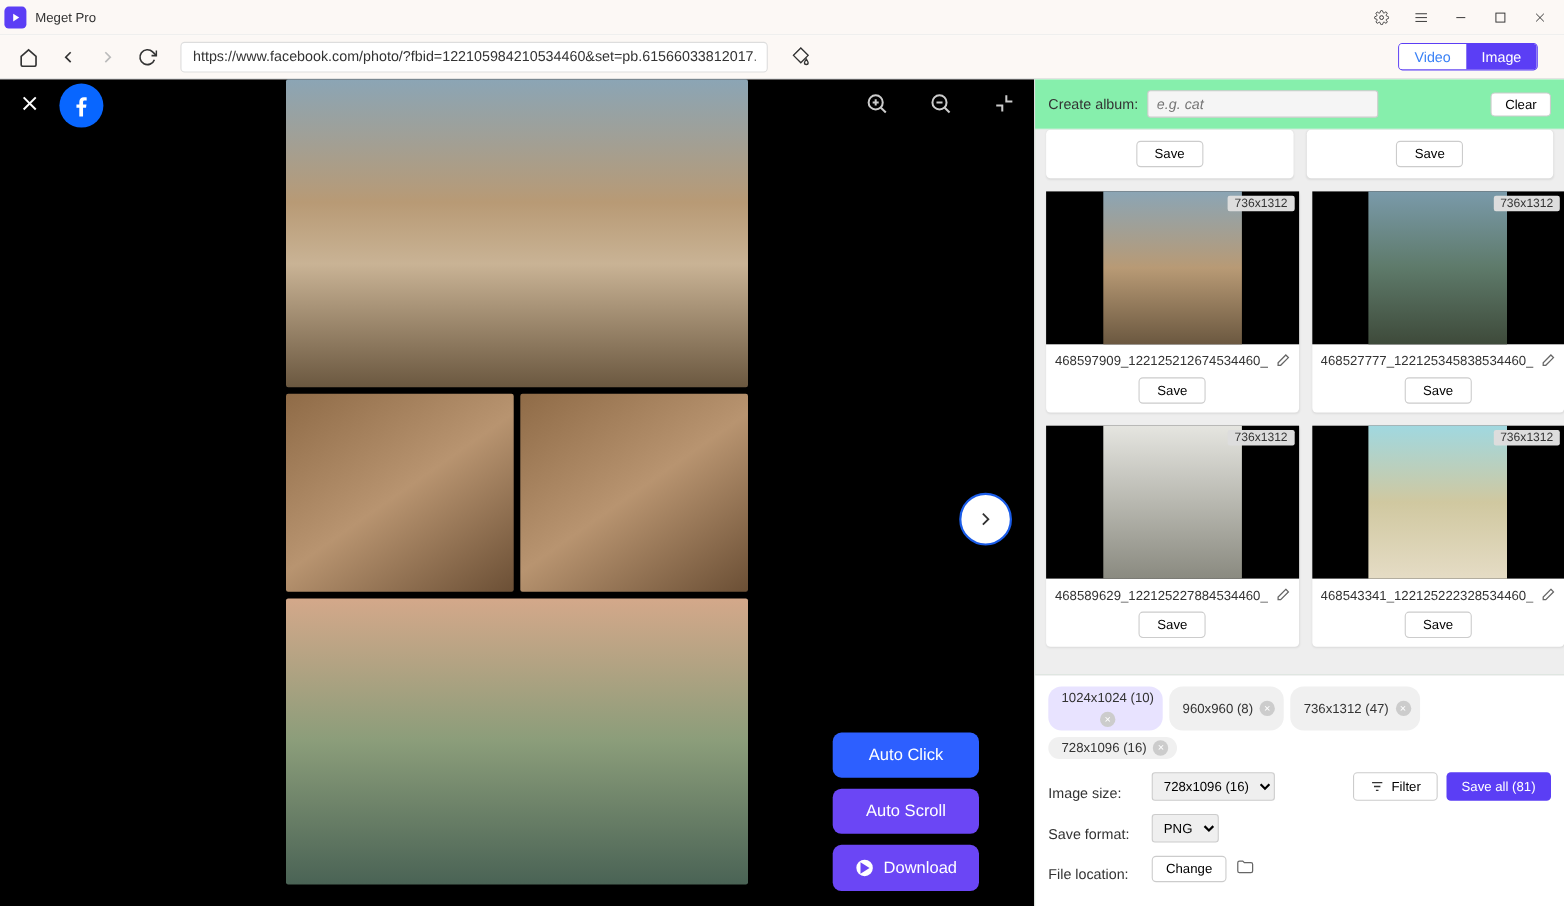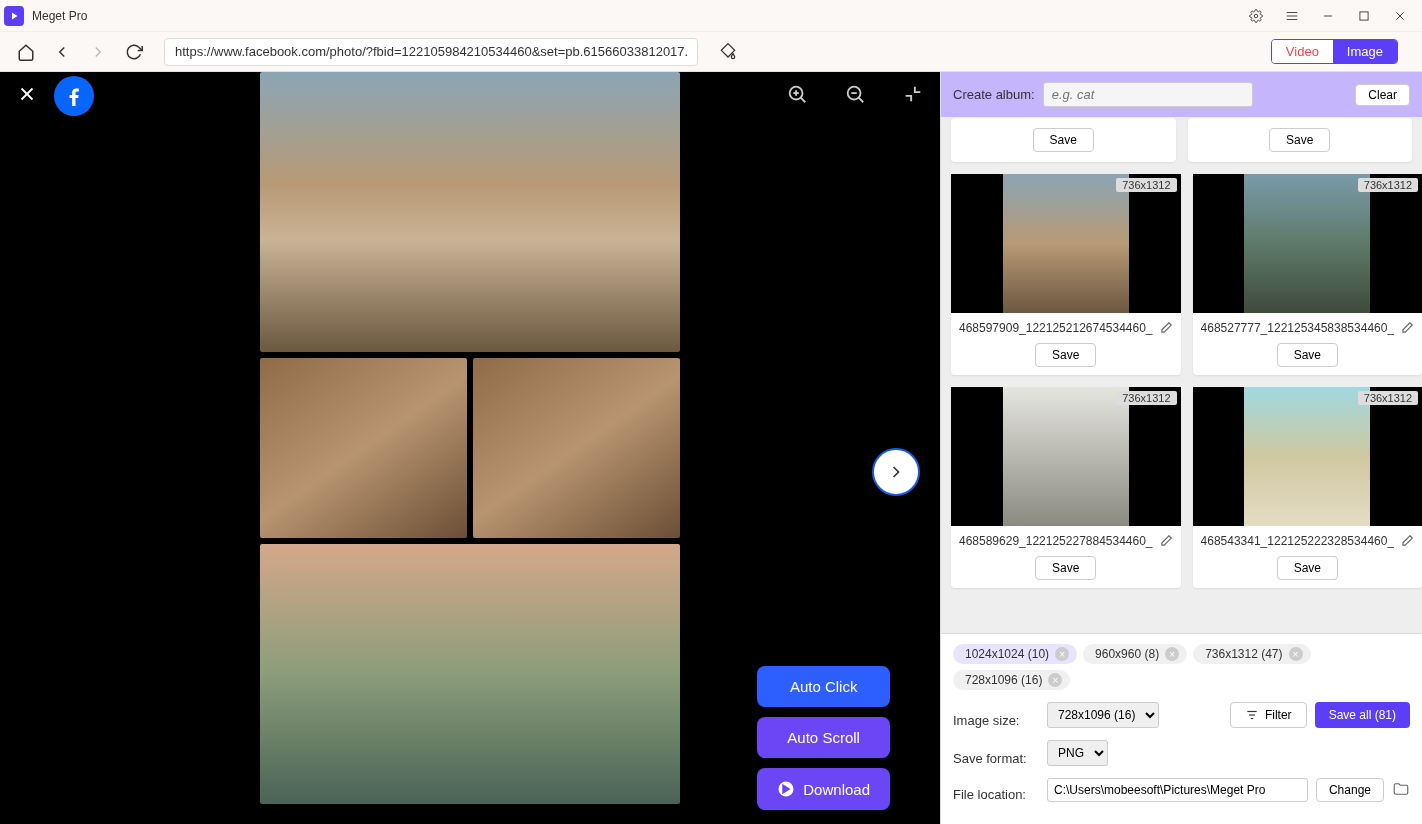--- a/index.html
+++ b/index.html
@@ -19,21 +19,21 @@
 .toolbar .nav-btn { width: 28px; height: 28px; display: flex; align-items: center; justify-content: center; cursor: pointer; }
 .toolbar .nav-btn svg { width: 18px; height: 18px; stroke: #333; fill: none; stroke-width: 2; }
 .toolbar .nav-btn.disabled svg { stroke: #bbb; }
 .toolbar .url-bar { flex: 1; height: 28px; background: #fff; border: 1px solid #ddd; border-radius: 4px; padding: 0 10px; font-size: 13px; color: #333; margin-left: 8px; max-width: 702px; }
 .toolbar .paint-btn { width: 28px; height: 28px; display: flex; align-items: center; justify-content: center; margin-left: 8px; cursor: pointer; }
 .toolbar .paint-btn svg { width: 20px; height: 20px; stroke: #333; fill: none; stroke-width: 1.5; }
 .toolbar .right-spacer { flex: 1; }
 .toggle-tabs { display: flex; border: 1px solid #5b3ef5; border-radius: 4px; overflow: hidden; margin-left: auto; margin-right: 12px; }
 .toggle-tabs .tab { padding: 4px 14px; font-size: 13px; cursor: pointer; }
 .toggle-tabs .tab.active { background: #5b3ef5; color: #fff; }
-.toggle-tabs .tab.inactive { background: #fff; color: #ef4444; }
+.toggle-tabs .tab.inactive { background: #fff; color: #3b82f6; }
 
 
 .main { flex: 1; display: flex; overflow: hidden; }
 .viewer { flex: 1; background: #000; position: relative; display: flex; flex-direction: column; }
 .viewer-top { height: 48px; display: flex; align-items: center; padding: 0 16px; gap: 16px; }
 .viewer-top .close-btn { color: #fff; cursor: pointer; }
 .viewer-top .close-btn svg { width: 22px; height: 22px; stroke: #fff; stroke-width: 2; }
 .viewer-top .fb-logo { width: 40px; height: 40px; background: #0866ff; border-radius: 50%; display: flex; align-items: center; justify-content: center; }
 .viewer-top .fb-logo svg { width: 24px; height: 24px; fill: #fff; }
 .viewer-top .spacer { flex: 1; }
@@ -49,21 +49,21 @@
 
 .nav-arrow { position: absolute; right: 20px; top: 50%; transform: translateY(-50%); width: 48px; height: 48px; background: #fff; border: 2px solid #1a5ce8; border-radius: 50%; display: flex; align-items: center; justify-content: center; cursor: pointer; }
 .nav-arrow svg { width: 20px; height: 20px; stroke: #333; fill: none; stroke-width: 2; }
 
 .action-buttons { position: absolute; right: 50px; bottom: 14px; display: flex; flex-direction: column; gap: 10px; }
 .action-buttons button { background: #2d5fff; color: #fff; border: none; padding: 12px 20px; border-radius: 8px; font-size: 15px; font-weight: 500; cursor: pointer; display: flex; align-items: center; justify-content: center; gap: 8px; }
 .action-buttons button.purple { background: #6b46f5; }
 .action-buttons button svg { width: 18px; height: 18px; fill: #fff; }
 
 
-.sidebar { width: 482px; background: #c4b5fd; border-left: 1px solid #ddd; display: flex; flex-direction: column; }
+.sidebar { width: 482px; background: #86efac; border-left: 1px solid #ddd; display: flex; flex-direction: column; }
 .sidebar-top { padding: 10px 12px; display: flex; align-items: center; gap: 8px; border-bottom: 1px solid #eee; }
 .sidebar-top label { font-size: 13px; color: #333; }
 .sidebar-top input { flex: 0 0 210px; padding: 4px 8px; border: 1px solid #ccc; border-radius: 3px; font-size: 13px; background: #f5f5f5; font-style: italic; }
 .sidebar-top .clear-btn { margin-left: auto; padding: 3px 12px; background: #fff; border: 1px solid #ccc; border-radius: 4px; font-size: 12px; cursor: pointer; }
 
 .thumbs { flex: 1; overflow-y: auto; padding: 0 10px; background: #eee; }
 .thumb-row { display: flex; gap: 12px; }
 .thumb-card { flex: 1; background: #fff; border-radius: 4px; display: flex; flex-direction: column; margin-bottom: 12px; box-shadow: 0 1px 2px rgba(0,0,0,0.08); }
 .thumb-save-only { padding: 10px; display: flex; justify-content: center; }
 .thumb-save-only button, .thumb-meta button { padding: 4px 16px; border: 1px solid #ccc; background: #fff; border-radius: 4px; font-size: 12px; cursor: pointer; }
@@ -71,21 +71,21 @@
 .thumb-img .inner { width: 55%; height: 100%; }
 .thumb-img .dim { position: absolute; top: 4px; right: 4px; background: #ddd; color: #333; padding: 1px 6px; font-size: 11px; border-radius: 2px; }
 .thumb-meta { padding: 8px; display: flex; flex-direction: column; gap: 8px; align-items: center; }
 .thumb-name { display: flex; align-items: center; width: 100%; gap: 6px; }
 .thumb-name span { flex: 1; font-size: 12px; color: #333; white-space: nowrap; overflow: hidden; text-overflow: clip; }
 .thumb-name svg { width: 14px; height: 14px; stroke: #666; fill: none; stroke-width: 2; flex-shrink: 0; }
 
 .sidebar-filters { padding: 10px 12px; border-top: 1px solid #ddd; background: #fff; }
 .chips { display: flex; flex-wrap: wrap; gap: 6px; margin-bottom: 12px; }
 .chip { background: #f0f0f0; border-radius: 12px; padding: 3px 8px 3px 12px; font-size: 12px; color: #333; display: flex; align-items: center; gap: 6px; }
-.chip.active { background: #e8e3ff; }
+.chip.active { background: #e8e3ff; flex-direction: column; }
 .chip .x { width: 14px; height: 14px; border-radius: 50%; background: #ccc; color: #fff; display: flex; align-items: center; justify-content: center; font-size: 10px; cursor: pointer; }
 .filter-row { display: flex; align-items: flex-end; gap: 8px; margin-bottom: 12px; }
 .filter-row label { font-size: 13px; color: #333; width: 86px; }
 .filter-row select, .filter-row input { padding: 4px 6px; border: 1px solid #ccc; border-radius: 3px; font-size: 12px; }
 .filter-row .filter-btn { padding: 5px 14px; background: #fff; border: 1px solid #ccc; border-radius: 4px; font-size: 12px; cursor: pointer; display: flex; align-items: center; gap: 6px; }
 .filter-row .filter-btn svg { width: 14px; height: 14px; stroke: #333; fill: none; stroke-width: 2; }
 .filter-row .save-all { padding: 6px 14px; background: #5b3ef5; color: #fff; border: none; border-radius: 4px; font-size: 12px; cursor: pointer; }
 .filter-row .loc-input { flex: 1; }
 .filter-row .change-btn { padding: 4px 12px; background: #fff; border: 1px solid #ccc; border-radius: 4px; font-size: 12px; cursor: pointer; }
 .filter-row .folder-btn { cursor: pointer; }
@@ -362,21 +362,20 @@
           <span>Filter</span>
         </button>
         <button class="save-all">Save all (81)</button>
       </div>
       <div class="filter-row">
         <label>Save format:</label>
         <select><option>PNG</option></select>
       </div>
       <div class="filter-row">
         <label>File location:</label>
-        <input class="loc-input" value="C:\Users\mobeesoft\Pictures\Meget Pro" style="">
         <button class="change-btn">Change</button>
         <div class="folder-btn">
           <svg viewBox="0 0 24 24">
               <path d="M3 7a2 2 0 0 1 2-2h4l2 2h8a2 2 0 0 1 2 2v8a2 2 0 0 1-2 2H5a2 2 0 0 1-2-2z"></path>
             </svg>
         </div>
       </div>
     </div>
   </div>
 </div>

